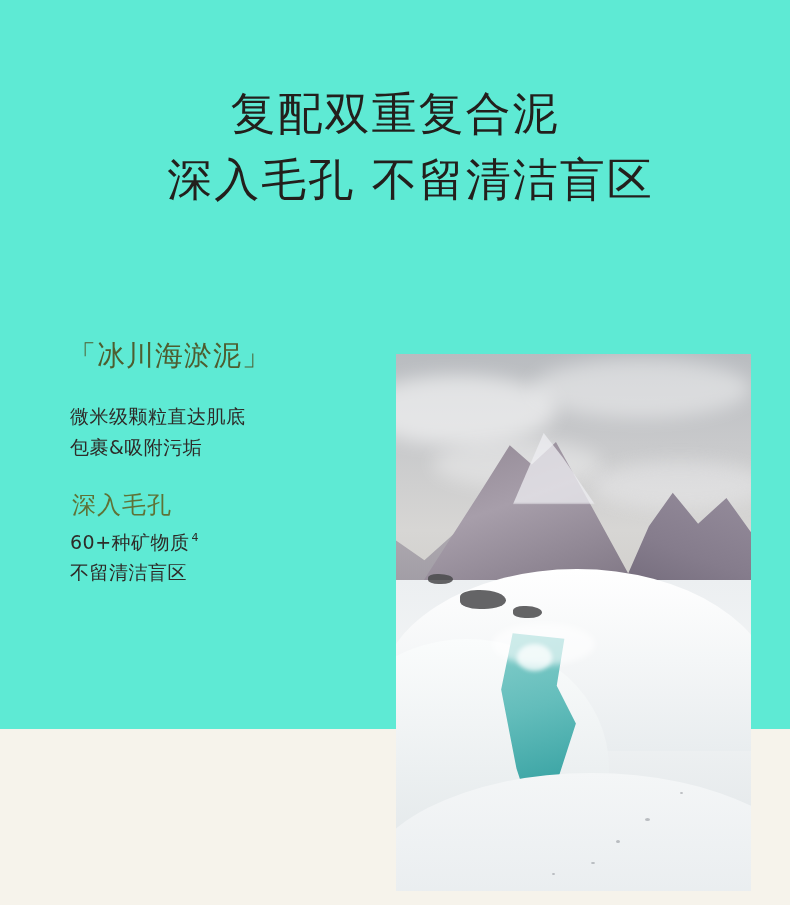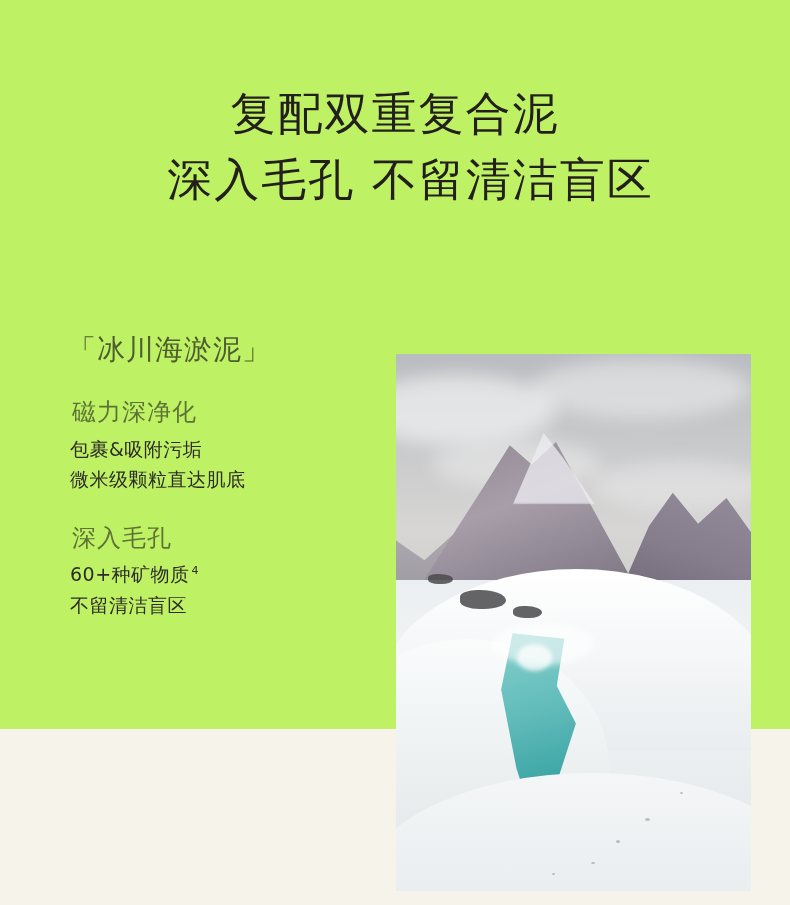--- a/index.html
+++ b/index.html
@@ -10,21 +10,21 @@
     width: 790px;
     height: 905px;
     background: #f6f3eb;
     font-family: "Liberation Sans", sans-serif;
     overflow: hidden;
   }
   .page {
     position: relative;
     width: 790px;
     height: 729px;
-    background: #bef264;
+    background: #5eead4;
     box-sizing: border-box;
   }
 
   
   .headline {
     padding-top: 86px;
     text-align: center;
     color: #231f1c;
     font-family: "DejaVu Serif", "Liberation Serif", serif;
     font-weight: 400;
@@ -57,21 +57,21 @@
     top: 0;
     width: 310px;
   }
 
   .section-title {
     font-family: "DejaVu Serif", "Liberation Serif", serif;
     font-size: 28px;
     color: #4e5d2f;
     letter-spacing: 1px;
     line-height: 1.3;
-    margin: 2px 0 10px 0;
+    margin: 8px 0 10px 0;
     white-space: nowrap;
   }
 
   .feature {
     margin-top: 28px;
   }
   .feature:first-of-type {
     margin-top: 24px;
   }
   .feature-title {
@@ -295,23 +295,22 @@
     <div class="headline-line2">深入毛孔 不留清洁盲区</div>
   </div>
 
   <div class="content">
 
     <div class="left-col">
 
       <div class="section-title">「冰川海淤泥」</div>
 
       <div class="feature">
-        <div class="feature-title">磁力深净化</div>
+        <div class="feature-line">微米级颗粒直达肌底</div>
         <div class="feature-line">包裹&amp;吸附污垢</div>
-        <div class="feature-line">微米级颗粒直达肌底</div>
       </div>
 
 
       <div class="feature">
         <div class="feature-title">深入毛孔</div>
         <div class="feature-line"><span>60+种矿物质</span><span class="sup">4</span></div>
         <div class="feature-line">不留清洁盲区</div>
       </div>
 
     </div>

